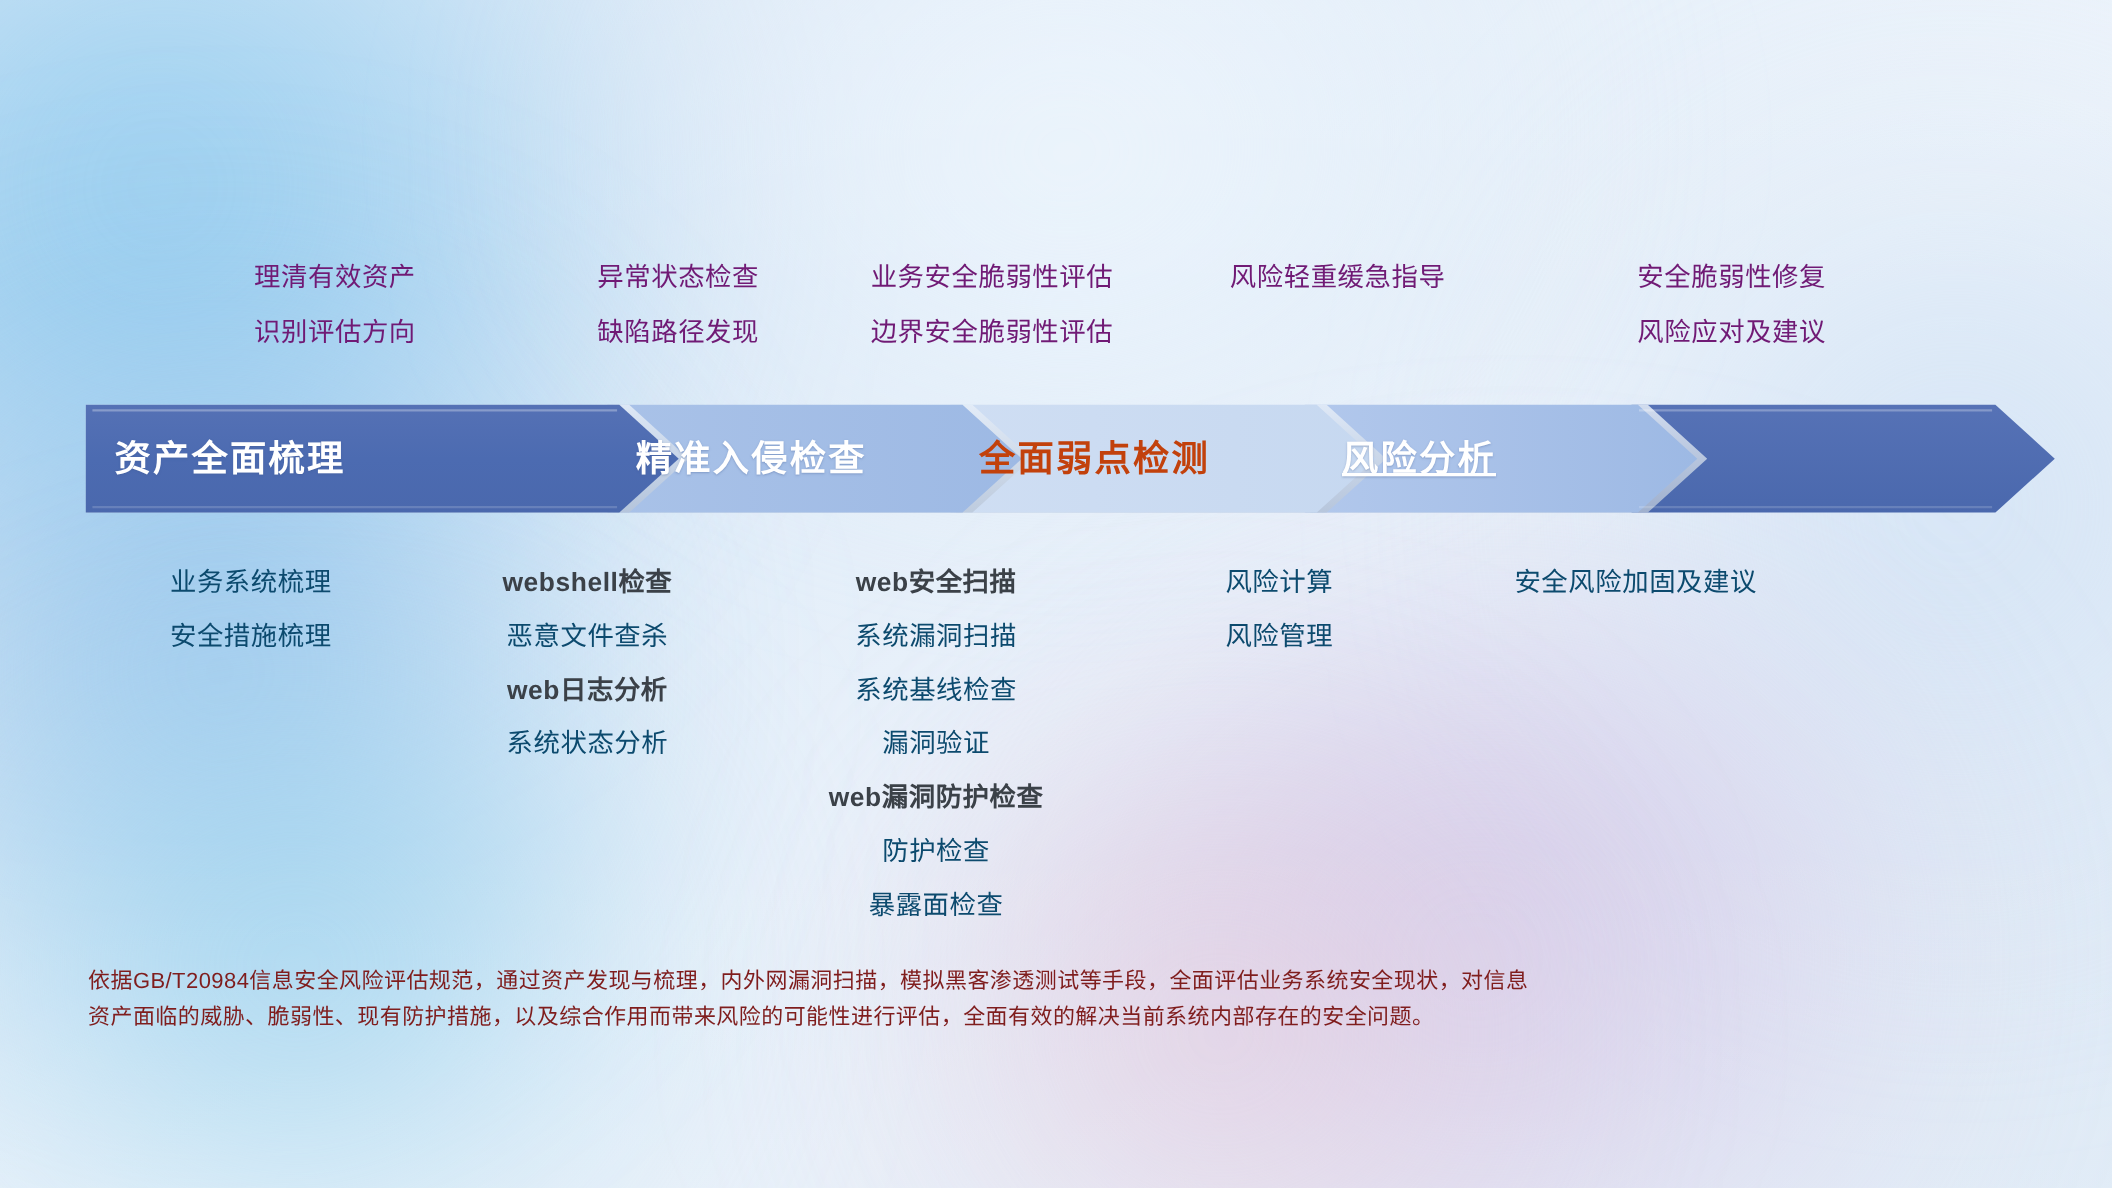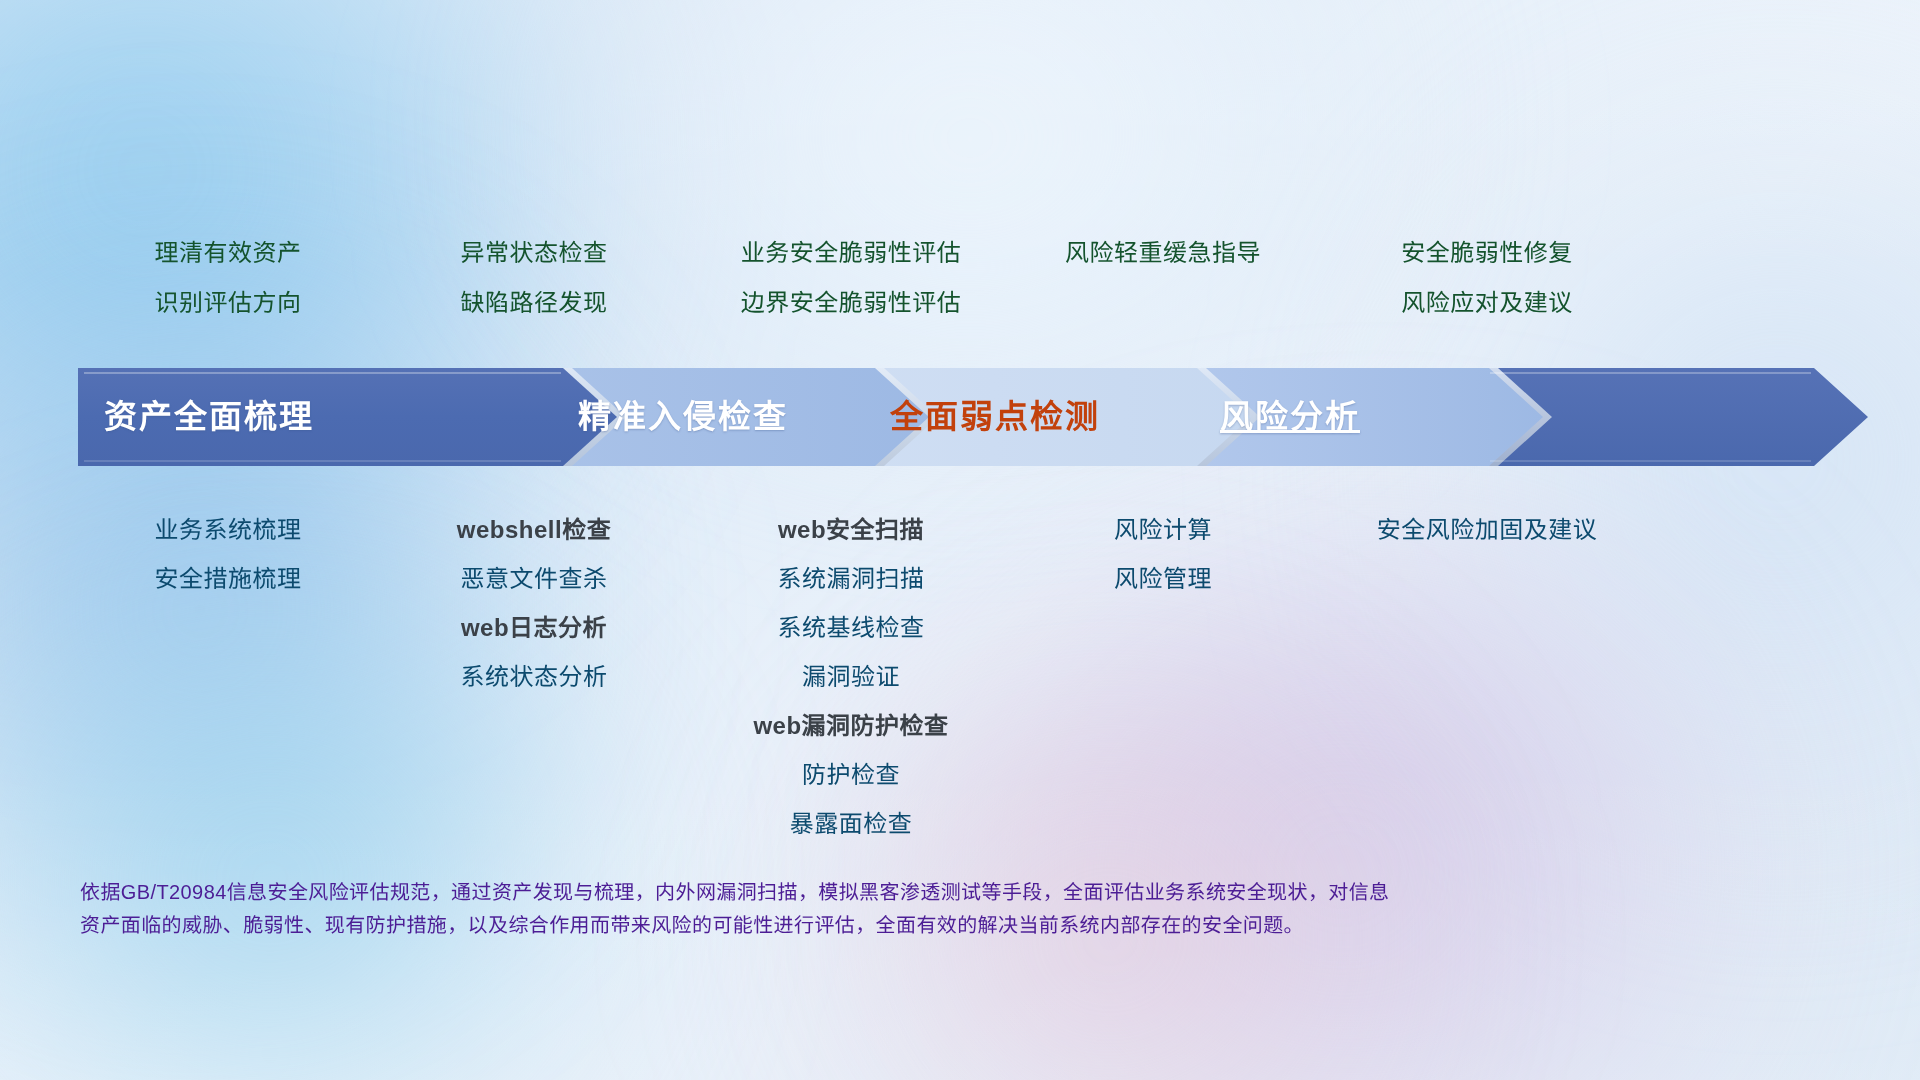--- a/index.html
+++ b/index.html
@@ -101,23 +101,24 @@
   
   .w1 { width: 300px; }
   .w2 { width: 312px; }
   .w3 { width: 322px; }
   .w4 { width: 302px; }
   .w5 { width: 346px; }
 
   .top-line {
     font-size: 24px;
     line-height: 50px;
-    color: #14532d;
+    color: #701a75;
     letter-spacing: 0.5px;
     white-space: nowrap;
+    text-align: right;
   }
 
   .bot-line {
     font-size: 24px;
     line-height: 49px;
     color: #0c4a6e;
     letter-spacing: 0.5px;
     white-space: nowrap;
   }
   .bot-line.strong {
@@ -154,21 +155,21 @@
   .lbl-blue  { color: #c2410c; }
 
   
   .footer {
     position: absolute;
     left: 80px;
     top: 876px;
     width: 1500px;
     font-size: 20px;
     line-height: 33px;
-    color: #4c1d95;
+    color: #7f1d1d;
     letter-spacing: 0.4px;
   }
   .footer p { margin: 0; }
 </style>
 </head>
 <body>
 
 <div id="stage">
 
   <div class="bg-base"></div>

